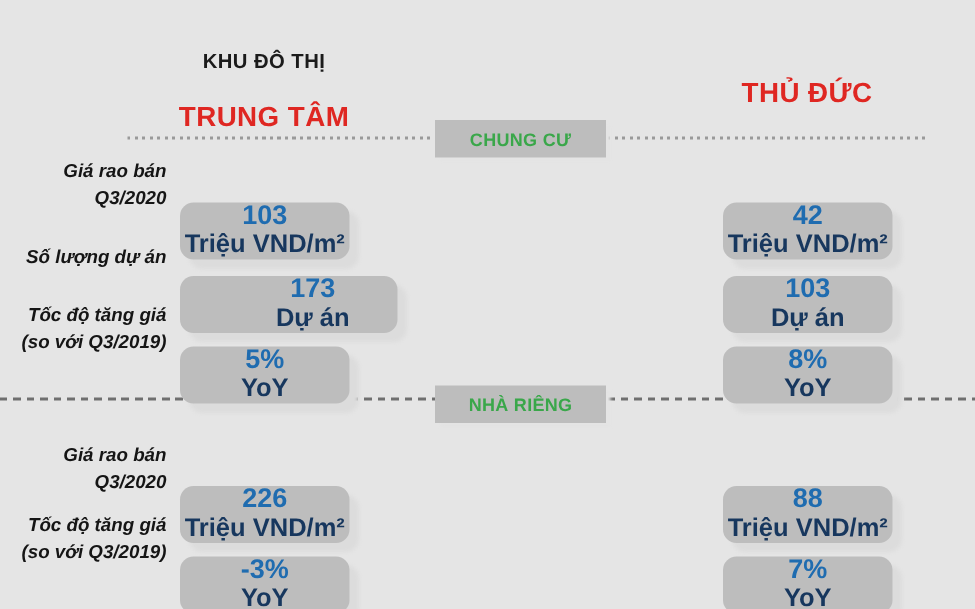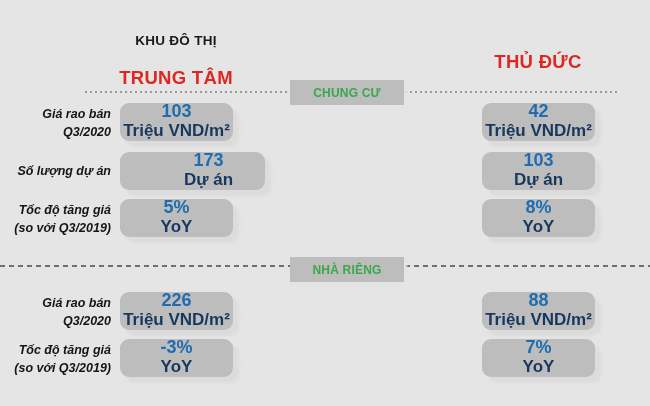--- a/index.html
+++ b/index.html
@@ -18,21 +18,21 @@
   .sec-title {
     position:absolute; width:114px; height:25px; background:var(--boxgray,#bdbdbd);
     display:flex; align-items:center; justify-content:center;
     font-weight:bold; font-size:12px; color:var(--green,#3aa74a);
     box-shadow:3px 3px 2px #e4e4e4; z-index:2; letter-spacing:.2px;
   }
 
   .vbox {
     position:absolute; width:113px; height:38px; background:var(--boxgray,#bdbdbd);
     border-radius:9px; box-shadow:6px 6px 3px #dcdcdc;
-    display:flex; flex-direction:column; align-items:center; justify-content:center; z-index:1;
+    display:flex; flex-direction:column; align-items:center; justify-content:center; z-index:1;margin-top:32px;
   }
   .vbox .val  {font-size:18px; font-weight:bold; color:var(--blue,#1f6cb0); line-height:1.05;}
   .vbox .unit {font-size:17px; font-weight:bold; color:var(--navy,#17375e); line-height:1.3;}
 
   .rowlabel {
     position:absolute; left:0; width:111px; text-align:right;
     font-weight:bold; font-style:italic; font-size:12.5px; color:#151515; line-height:1.45;
   }
 </style>
 </head>

